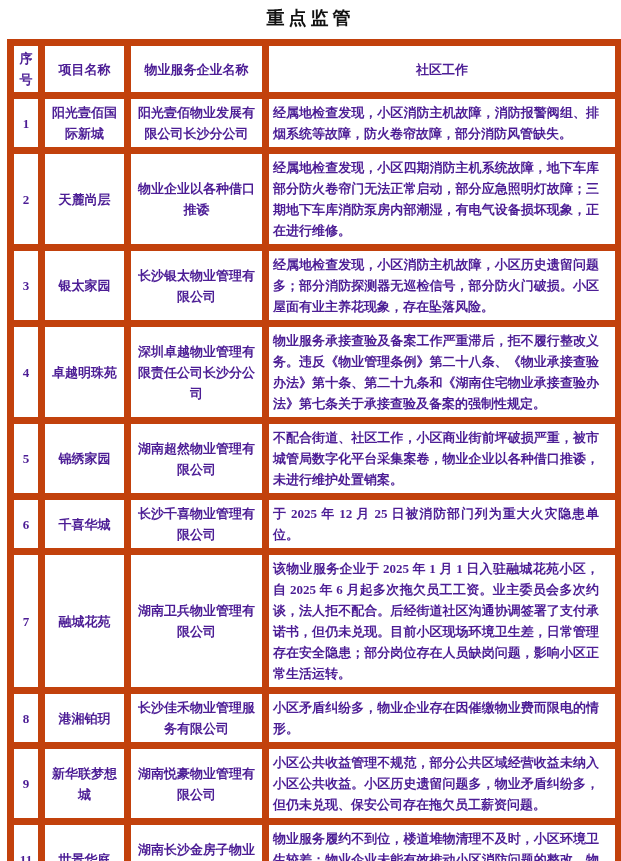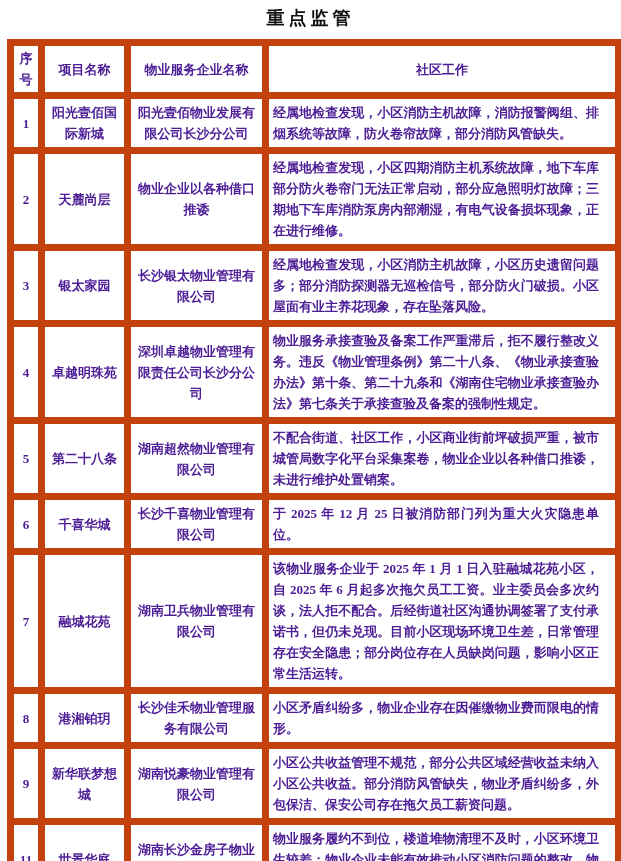--- a/index.html
+++ b/index.html
@@ -98,21 +98,21 @@
           <td class="cell-desc">经属地检查发现，小区消防主机故障，小区历史遗留问题多；部分消防探测器无巡检信号，部分防火门破损。小区屋面有业主养花现象，存在坠落风险。</td>
         </tr>
         <tr>
           <td class="cell-no">4</td>
           <td class="cell-proj">卓越明珠苑</td>
           <td class="cell-comp">深圳卓越物业管理有限责任公司长沙分公司</td>
           <td class="cell-desc">物业服务承接查验及备案工作严重滞后，拒不履行整改义务。违反《物业管理条例》第二十八条、《物业承接查验办法》第十条、第二十九条和《湖南住宅物业承接查验办法》第七条关于承接查验及备案的强制性规定。</td>
         </tr>
         <tr>
           <td class="cell-no">5</td>
-          <td class="cell-proj">第二十八条</td>
+          <td class="cell-proj">锦绣家园</td>
           <td class="cell-comp">湖南超然物业管理有限公司</td>
           <td class="cell-desc">不配合街道、社区工作，小区商业街前坪破损严重，被市城管局数字化平台采集案卷，物业企业以各种借口推诿，未进行维护处置销案。</td>
         </tr>
         <tr>
           <td class="cell-no">6</td>
           <td class="cell-proj">千喜华城</td>
           <td class="cell-comp">长沙千喜物业管理有限公司</td>
           <td class="cell-desc">于 2025 年 12 月 25 日被消防部门列为重大火灾隐患单位。</td>
         </tr>
         <tr>
@@ -124,21 +124,21 @@
         <tr>
           <td class="cell-no">8</td>
           <td class="cell-proj">港湘铂玥</td>
           <td class="cell-comp">长沙佳禾物业管理服务有限公司</td>
           <td class="cell-desc">小区矛盾纠纷多，物业企业存在因催缴物业费而限电的情形。</td>
         </tr>
         <tr>
           <td class="cell-no">9</td>
           <td class="cell-proj">新华联梦想城</td>
           <td class="cell-comp">湖南悦豪物业管理有限公司</td>
-          <td class="cell-desc">小区公共收益管理不规范，部分公共区域经营收益未纳入小区公共收益。部分消防风管缺失，物业矛盾纠纷多，外包保洁、保安公司存在拖欠员工薪资问题。</td>
+          <td class="cell-desc">小区公共收益管理不规范，部分公共区域经营收益未纳入小区公共收益。小区历史遗留问题多，物业矛盾纠纷多，但仍未兑现、保安公司存在拖欠员工薪资问题。</td>
         </tr>
         <tr>
           <td class="cell-no">11</td>
           <td class="cell-proj">世景华庭</td>
           <td class="cell-comp">湖南长沙金房子物业管理有限公司</td>
           <td class="cell-desc">物业服务履约不到位，楼道堆物清理不及时，小区环境卫生较差；物业企业未能有效推动小区消防问题的整改，物业矛盾纠纷多。</td>
         </tr>
       </tbody>
   </table>
 </div>

